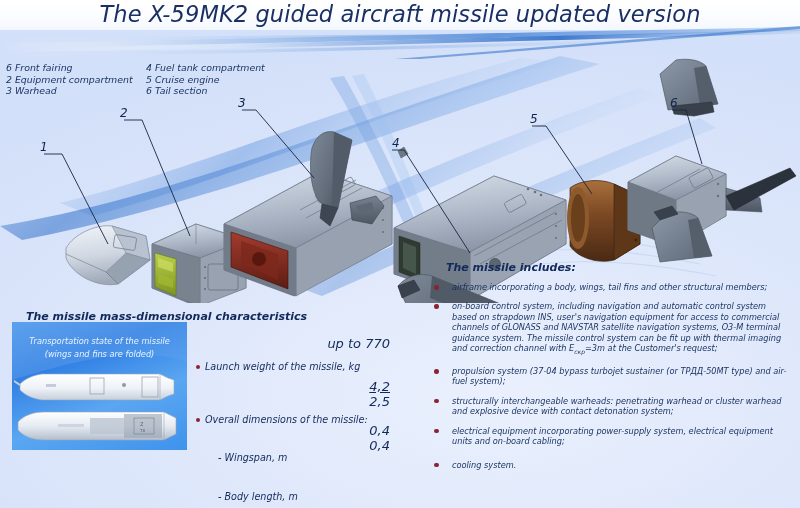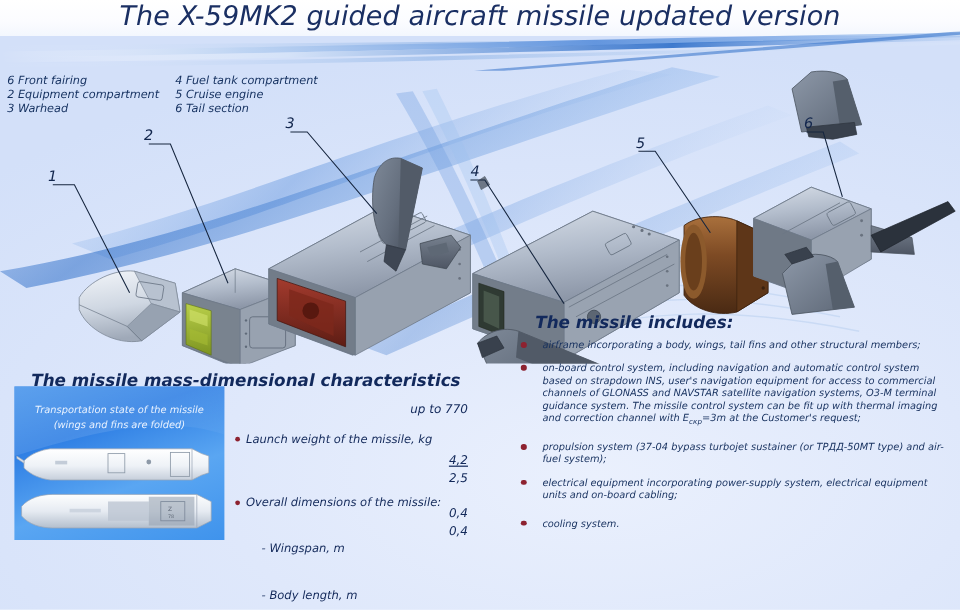--- a/index.html
+++ b/index.html
@@ -39,39 +39,39 @@
 
   
   #diagram{position:absolute;left:0;top:48px;width:800px;height:255px;}
 
   
   .callout{position:absolute;font-family:"DejaVu Sans",sans-serif;font-style:italic;
     font-size:12px;color:#12264d;}
 
   
   .h2{position:absolute;font-family:"DejaVu Sans",sans-serif;font-style:italic;
-    font-weight:700;font-size:14px;color:#12295c;white-space:nowrap;}
+    font-weight:700;font-size:11px;color:#12295c;white-space:nowrap;}
   #h-mass{left:26px;top:310px;}
 
   #inset{
     position:absolute;left:12px;top:322px;width:175px;height:128px;
     background:linear-gradient(160deg,#2f86e8 0%,#2f7fe4 30%,#5aa6f2 62%,#3f93ec 100%);
     overflow:hidden;
   }
   .inset-cap{position:absolute;left:0;width:175px;text-align:center;
     font-family:"DejaVu Sans",sans-serif;font-style:italic;font-size:8.2px;color:#eaf3ff;}
 
   #spec-list{position:absolute;left:196px;top:336px;width:192px;
     font-family:"DejaVu Sans",sans-serif;font-style:italic;font-size:9.6px;
     color:#13295a;line-height:14.6px;}
   .bullet-dot{display:inline-block;width:4px;height:4px;border-radius:50%;
     background:#8d2230;vertical-align:middle;margin-right:5px;}
   .srow{position:relative;white-space:nowrap;margin-top:24px;}
   .sval{position:absolute;font-family:"DejaVu Sans",sans-serif;font-style:italic;
-    font-size:10px;color:#13295a;text-align:right;}
+    font-size:13px;color:#13295a;text-align:right;}
 
   
   #h-incl{left:446px;top:261px;}
   #incl{position:absolute;left:428px;top:282px;width:360px;
     font-family:"DejaVu Sans",sans-serif;font-style:italic;font-size:8.2px;
     color:#16305e;line-height:10.4px;}
   .ibul{position:relative;padding-left:24px;margin-bottom:9px;}
   .ibul .bd{position:absolute;left:6px;top:3px;width:4.5px;height:4.5px;
     border-radius:50%;background:#8d2230;}
   sub{font-size:6px;}
@@ -447,20 +447,24 @@
       <span>airframe incorporating a body, wings, tail fins and other structural members;</span>
     </div>
     <div class="ibul">
       <span class="bd"></span>
       <span class="subtext">on-board control system, including navigation and automatic control system based on strapdown INS, user's navigation equipment for access to commercial channels of GLONASS and NAVSTAR satellite navigation systems, O3-M terminal guidance system. The missile control system can be fit up with thermal imaging and correction channel with E<sub>скр</sub>=3m at the Customer's request;</span>
     </div>
     <div class="ibul">
       <span class="bd"></span>
       <span>propulsion system (37-04 bypass turbojet sustainer (or ТРДД-50МТ type) and air-fuel system);</span>
     </div>
+    <div class="ibul">
+      <span class="bd"></span>
+      <span>structurally interchangeable warheads: penetrating warhead or cluster warhead and explosive device with contact detonation system;</span>
+    </div>
     <div class="ibul" style="margin-top:5px;">
       <span class="bd"></span>
       <span>electrical equipment incorporating power-supply system, electrical equipment units and on-board cabling;</span>
     </div>
     <div class="ibul" style="margin-top:13px;">
       <span class="bd"></span>
       <span>cooling system.</span>
     </div>
   </div>
 

